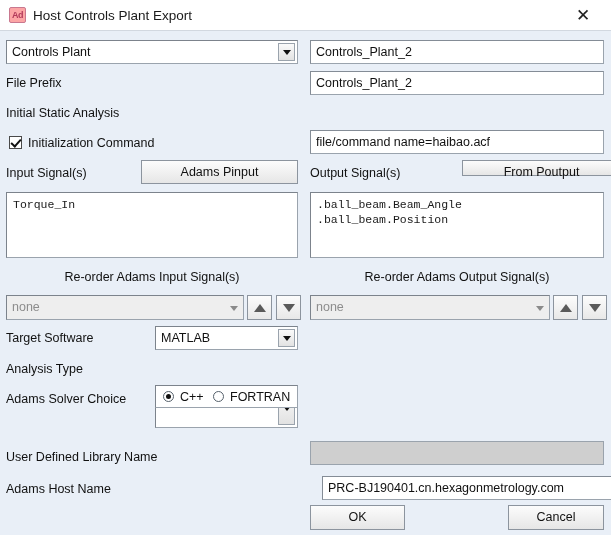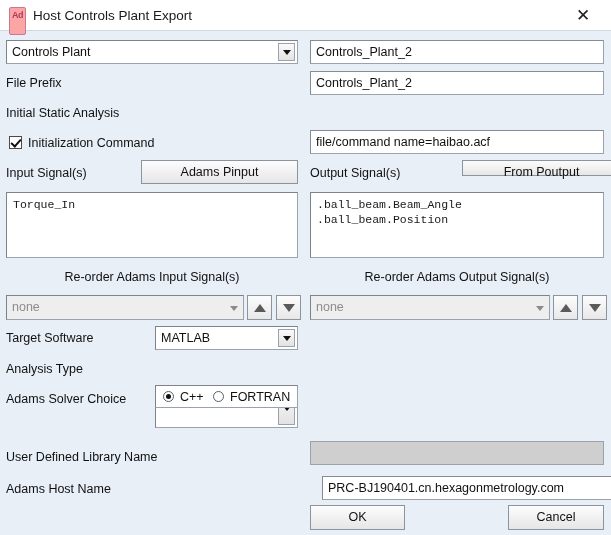--- a/index.html
+++ b/index.html
@@ -26,21 +26,21 @@
     position: absolute;
     left: 0; top: 0;
     width: 611px; height: 31px;
     background: #ffffff;
     border-bottom: 1px solid #d2d8e0;
     box-sizing: border-box;
   }
   .title-icon {
     position: absolute;
     left: 9px; top: 7px;
-    width: 17px; height: 28px;
+    width: 17px; height: 16px;
     border: 1px solid #c9788f;
     border-radius: 2px;
     background: #fca5a5;
     box-sizing: border-box;
     font-size: 9px;
     line-height: 14px;
     text-align: center;
     color: #b23a5b;
     font-weight: bold;
     font-family: "Liberation Sans", sans-serif;

